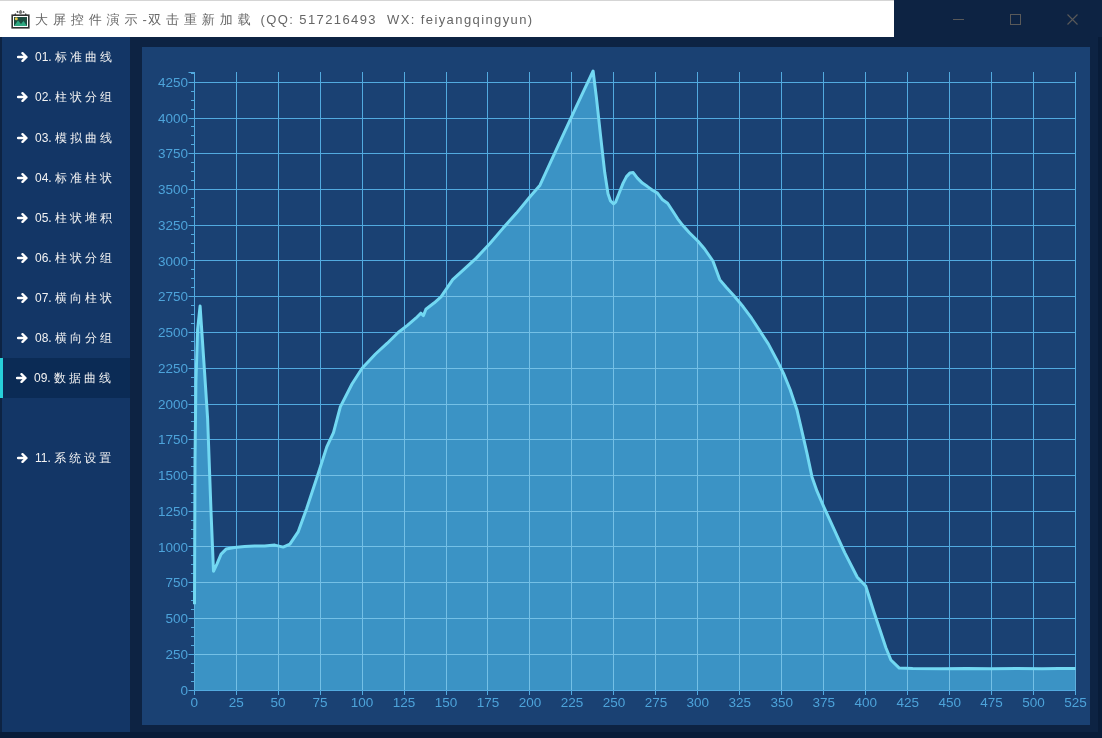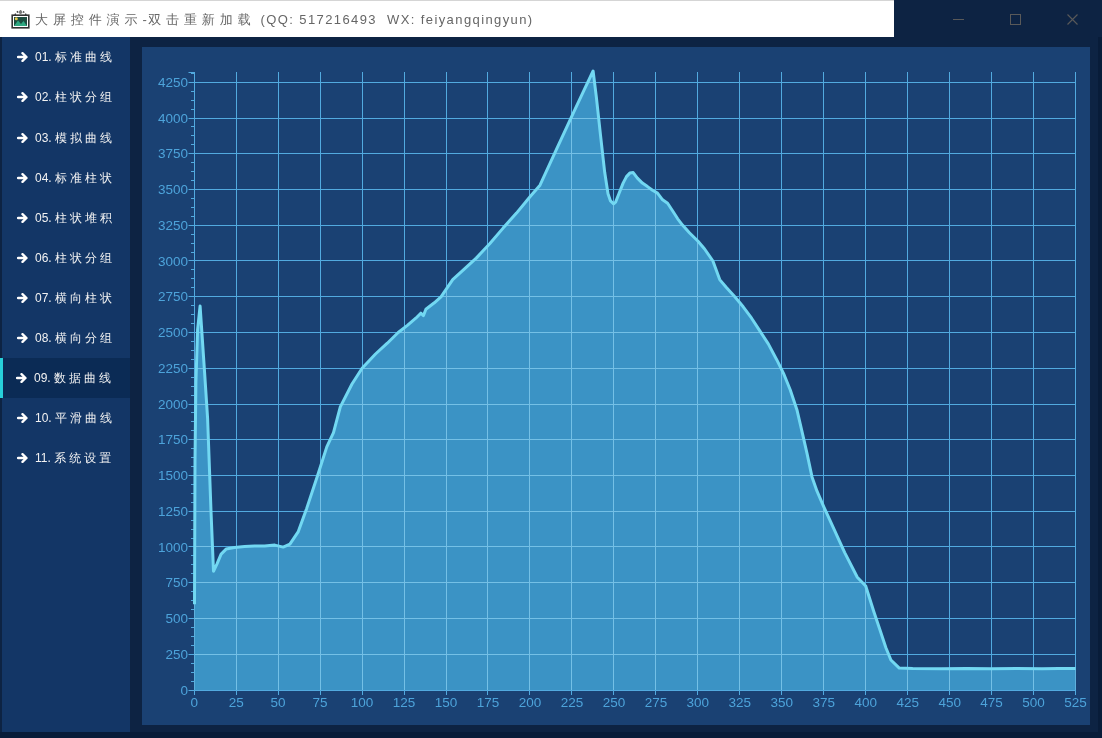--- a/index.html
+++ b/index.html
@@ -76,26 +76,20 @@
       <svg class="ar" width="13" height="10" viewBox="0 0 13 10">
         <path d="M1 5 L8 5 M5.5 1.2 L9.5 5 L5.5 8.8" stroke="#fff" stroke-width="2.4" fill="none" stroke-linecap="round" stroke-linejoin="round"></path>
       </svg>
       <span>08. <i>横向分组</i></span>
     </div>
     <div class="mi sel" style="top:357.8px">
       <svg class="ar" width="13" height="10" viewBox="0 0 13 10">
         <path d="M1 5 L8 5 M5.5 1.2 L9.5 5 L5.5 8.8" stroke="#fff" stroke-width="2.4" fill="none" stroke-linecap="round" stroke-linejoin="round"></path>
       </svg>
       <span>09. <i>数据曲线</i></span>
-    </div>
-    <div class="mi" style="top:397.8px">
-      <svg class="ar" width="13" height="10" viewBox="0 0 13 10">
-        <path d="M1 5 L8 5 M5.5 1.2 L9.5 5 L5.5 8.8" stroke="#fff" stroke-width="2.4" fill="none" stroke-linecap="round" stroke-linejoin="round"></path>
-      </svg>
-      <span>10. <i>平滑曲线</i></span>
     </div>
     <div class="mi" style="top:437.9px">
       <svg class="ar" width="13" height="10" viewBox="0 0 13 10">
         <path d="M1 5 L8 5 M5.5 1.2 L9.5 5 L5.5 8.8" stroke="#fff" stroke-width="2.4" fill="none" stroke-linecap="round" stroke-linejoin="round"></path>
       </svg>
       <span>11. <i>系统设置</i></span>
     </div>
   <div id="panel"></div>
   <div style="position:absolute;right:0;top:37px;width:4.5px;height:701px;background:#081c39"></div>
   <div style="position:absolute;left:0;top:731.5px;width:1102px;height:6.5px;background:#081c39"></div>

